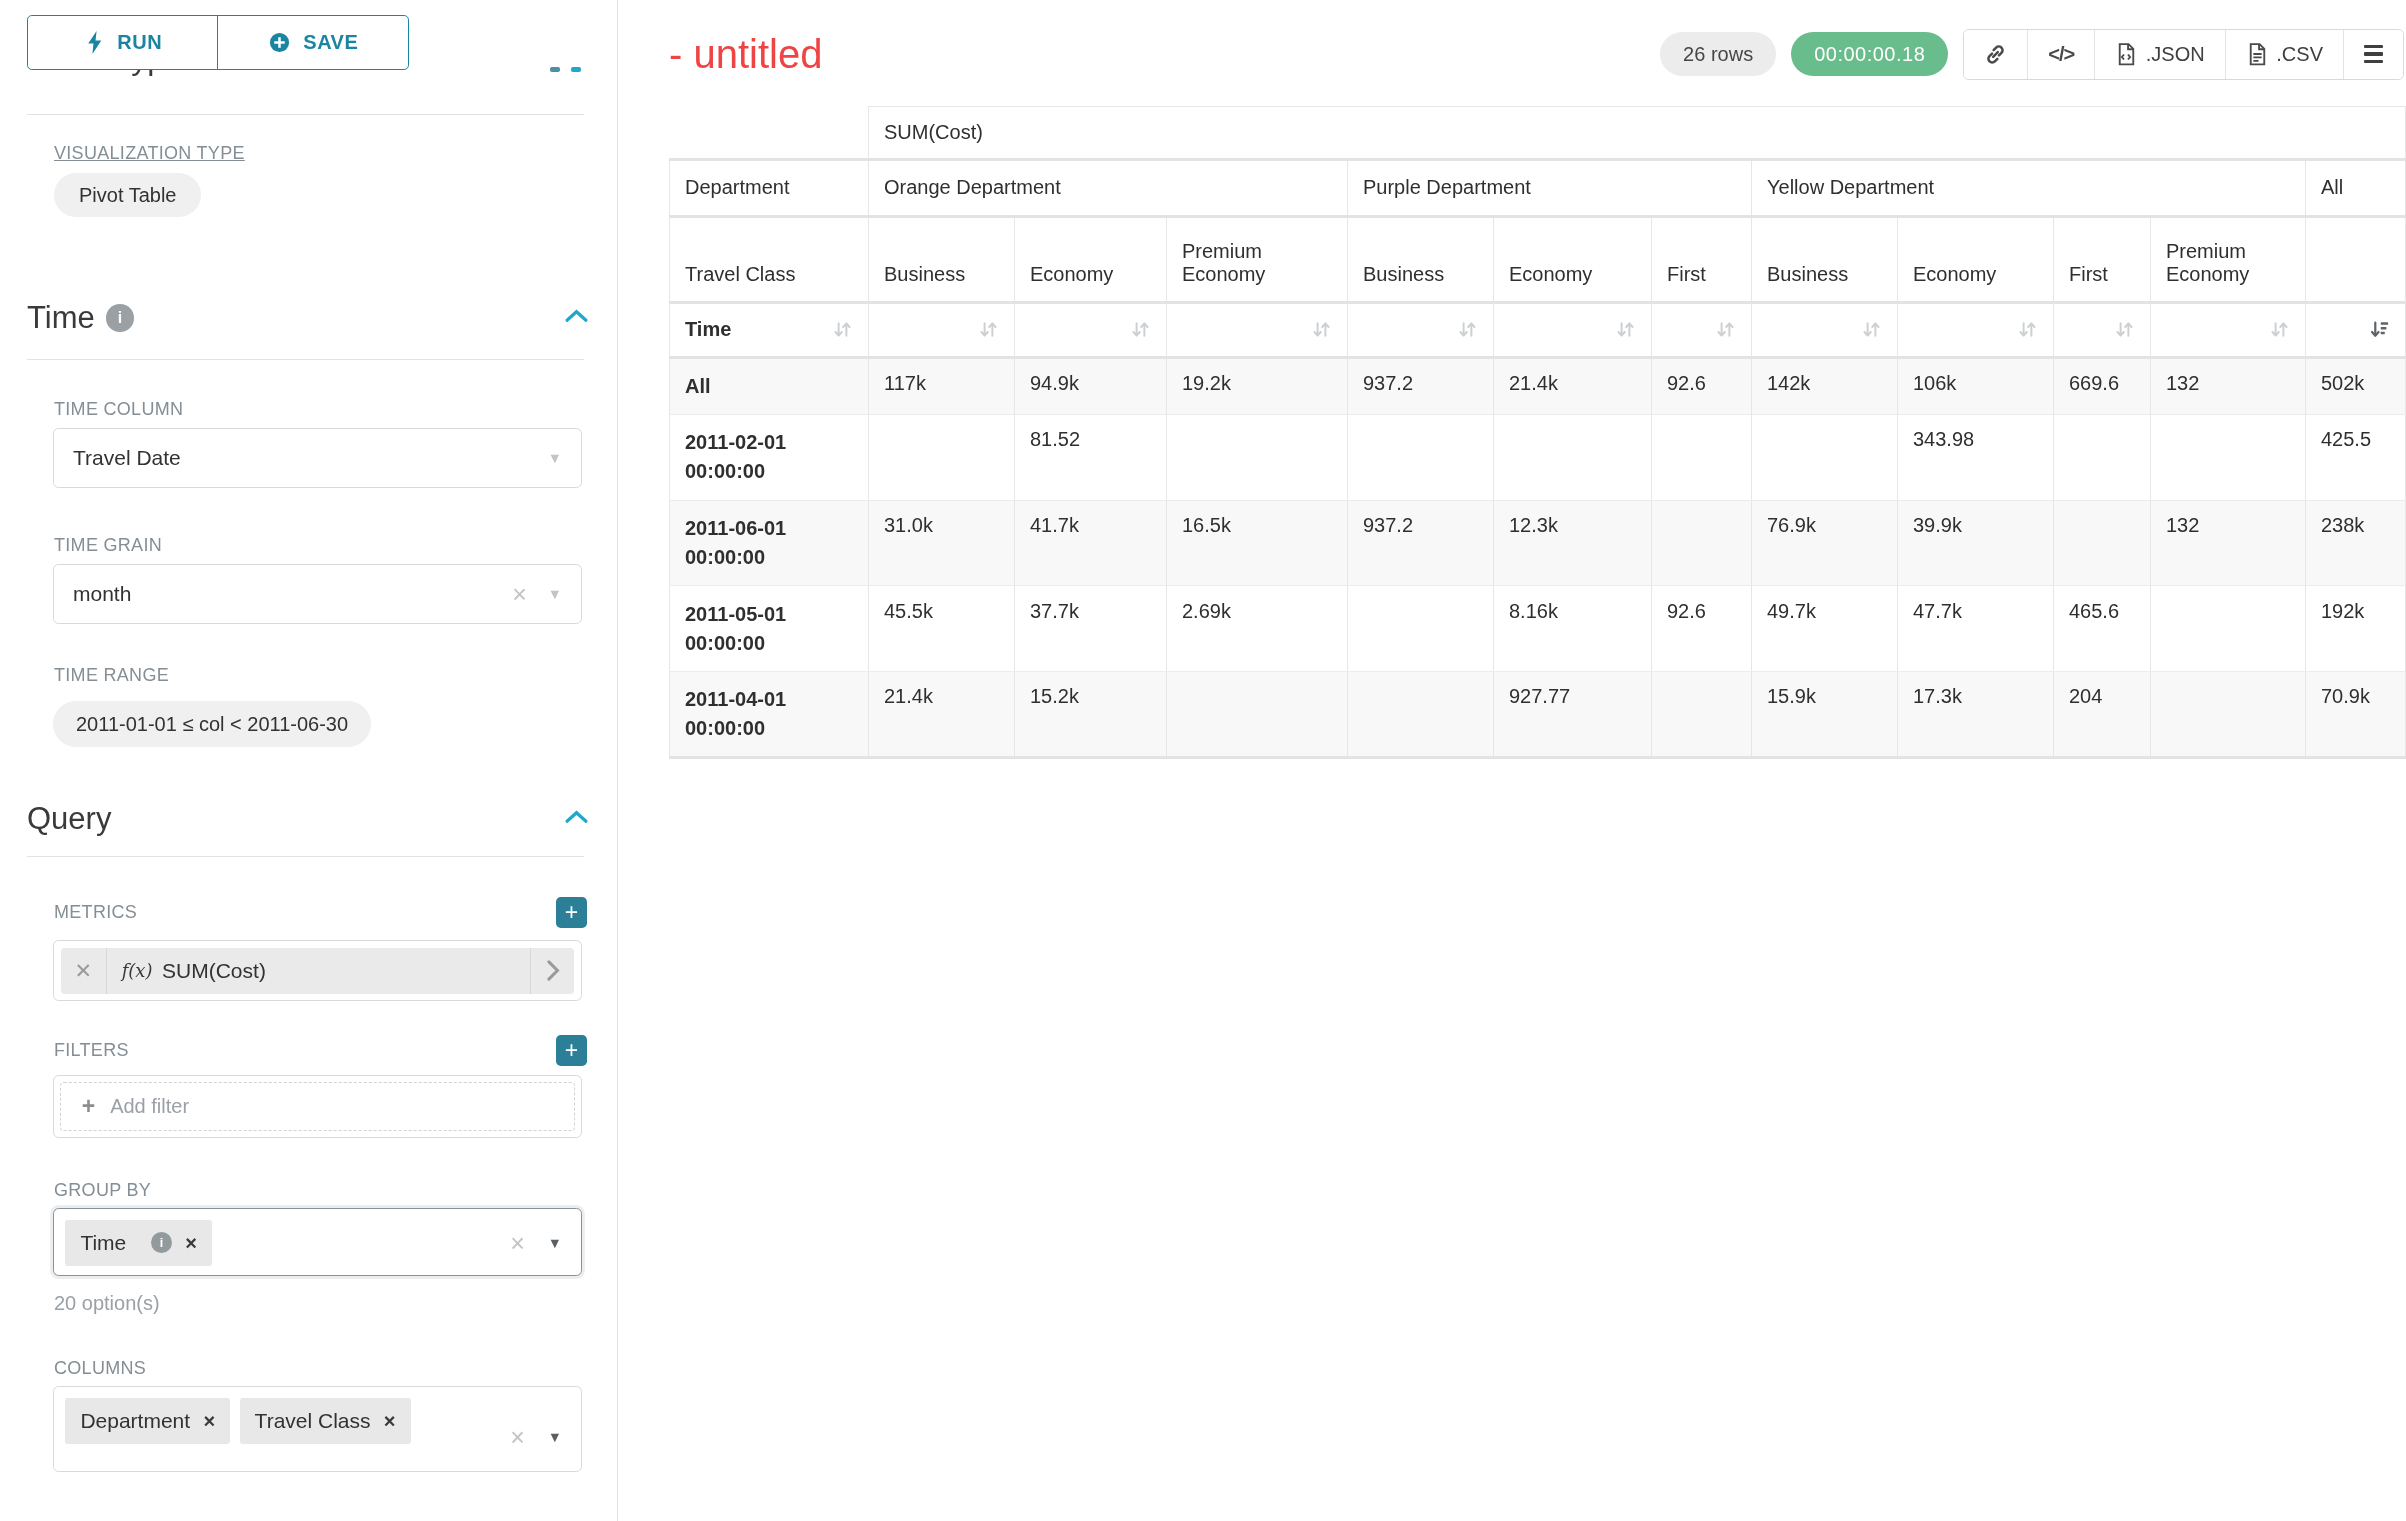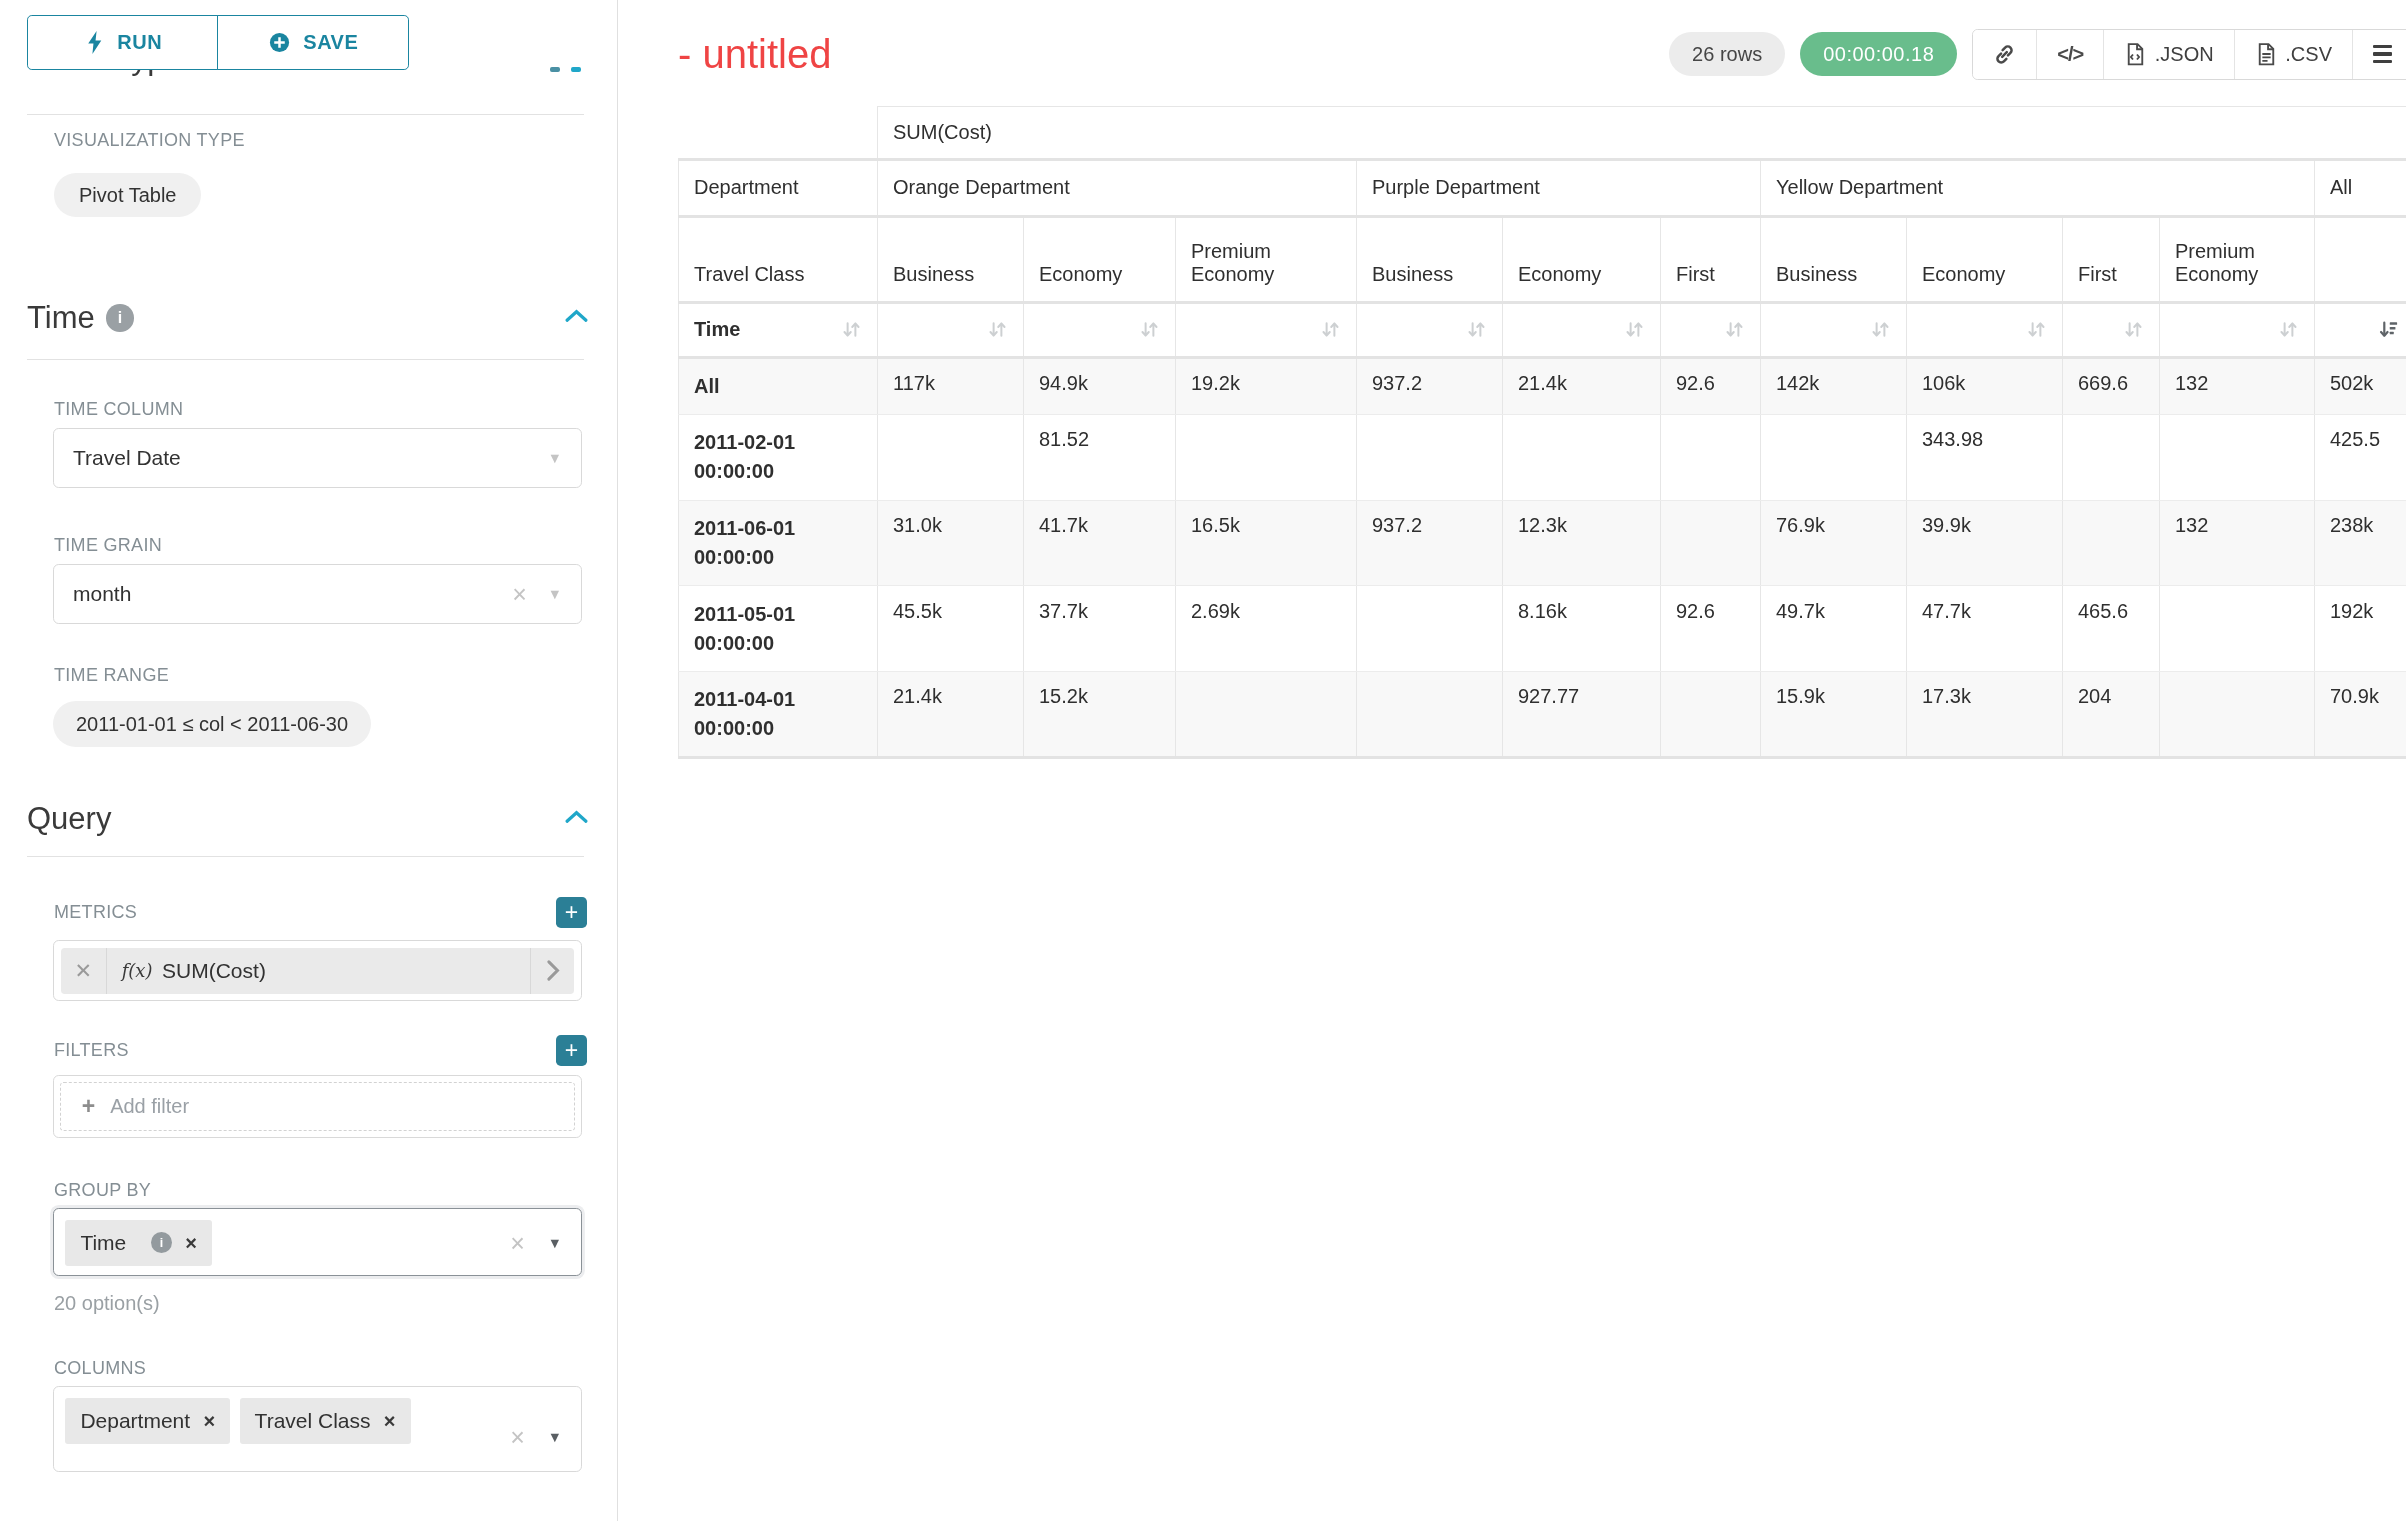--- a/index.html
+++ b/index.html
@@ -1,18 +1,18 @@
 <!DOCTYPE html>
 <html style="font-size:15px"><head>
 <meta charset="utf-8">
 <style>
   * { margin:0; padding:0; box-sizing:border-box; }
   html,body { width:2406px; height:1522px; overflow:hidden; background:#fff;
     font-family:"Liberation Sans","DejaVu Sans",sans-serif; color:#323232; }
-  .app { position:relative; width:2406px; height:1522px; display:flex;gap:9px; }
+  .app { position:relative; width:2406px; height:1522px; display:flex; }
 
   
   .sidebar { position:relative; width:618px; height:1522px; border-right:1px solid #e0e0e0; background:#fff; flex:0 0 618px; }
   .scrolled-title { position:absolute; top:40px; left:27px; font-size:32px; color:#3a3a3a; z-index:1; }
   .scroll-dot { position:absolute; top:67px; height:4.8px; width:9.5px; border-radius:1.9px; z-index:1; }
   .btn-group { position:absolute; top:15px; left:27px; display:flex; z-index:2; }
   .ctl-btn { display:flex; align-items:center; justify-content:center; gap:12.4px; width:192px; height:55px;
     background:#fff; border:1.9px solid #1a85a0; color:#1a85a0; font-size:20px; font-weight:700; letter-spacing:0.5px; cursor:pointer; }
   .ctl-btn.run { border-radius:4.8px 0 0 4.8px; }
   .ctl-btn.save { border-radius:0 4.8px 4.8px 0; margin-left:-1.9px; }
@@ -132,21 +132,21 @@
               <rect x="6.5" y="10.7" width="11" height="2.6" fill="#fff"></rect>
               <rect x="10.7" y="6.5" width="2.6" height="11" fill="#fff"></rect>
             </svg>
         </span>
         <span>SAVE</span>
       </button>
     </div>
 
     <div class="sb-divider" style="top:114px;"></div>
 
-    <div class="control-label" style="top:130px;">VISUALIZATION TYPE</div>
+    <div class="control-label" style="top:143px;text-decoration:underline;">VISUALIZATION TYPE</div>
     <div class="viz-pill" style="top:173px;">Pivot Table</div>
 
     <div class="section-header" style="top:300px;">
       <span class="title">Time</span>
       <span class="info-circle">i</span>
       <span class="collapse-chevron">
         <svg width="25" height="17" viewBox="0 0 26 18">
             <path d="M3 13 L13 4 L23 13" fill="none" stroke="#20a7c9" stroke-width="3.4" stroke-linecap="round"></path>
           </svg>
       </span>

